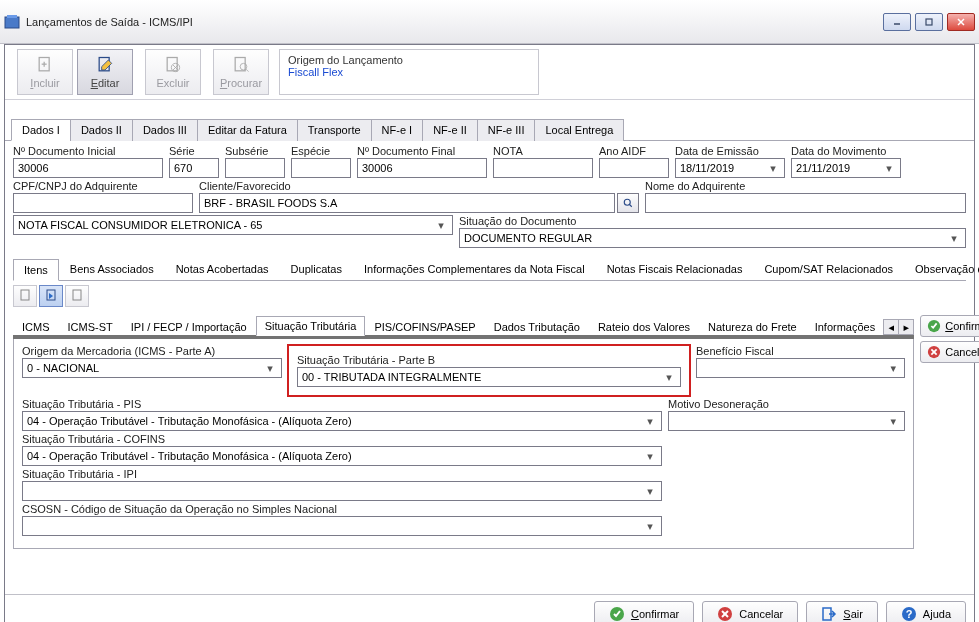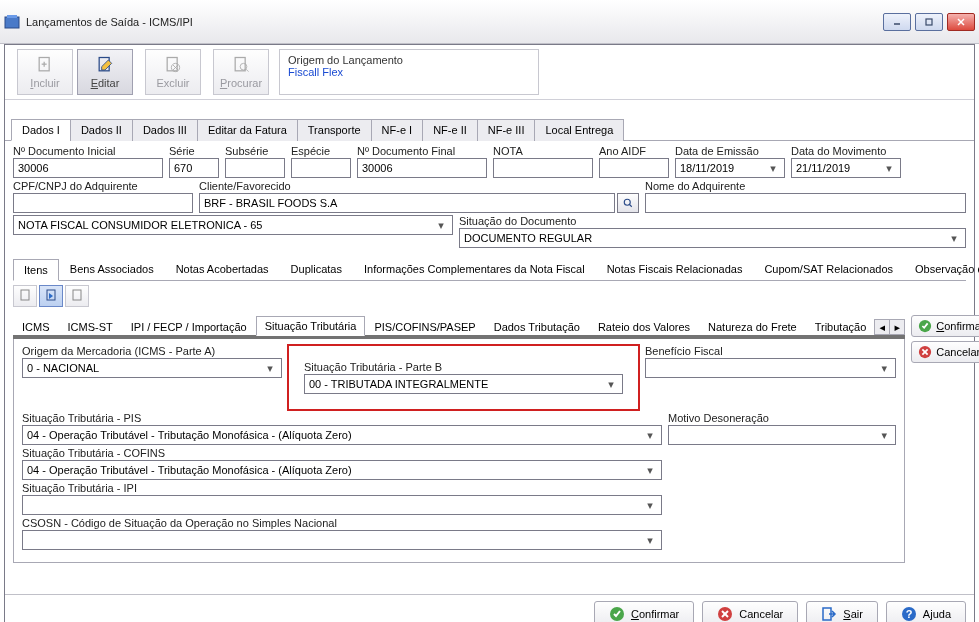--- a/index.html
+++ b/index.html
@@ -280,36 +280,36 @@
       <div style="flex:1">
         <div class="innertabs">
           <div class="innertab">ICMS</div>
           <div class="innertab">ICMS-ST</div>
           <div class="innertab">IPI / FECP / Importação</div>
           <div class="innertab active">Situação Tributária</div>
           <div class="innertab">PIS/COFINS/PASEP</div>
           <div class="innertab">Dados Tributação</div>
           <div class="innertab">Rateio dos Valores</div>
           <div class="innertab">Natureza do Frete</div>
-          <div class="innertab">Tributação</div>
+          <div class="innertab">Informações</div>
           <div class="scroll-btns">
             <div class="scroll-btn">◂</div>
             <div class="scroll-btn">▸</div>
           </div>
         </div>
         <div class="inner-left">
           <div class="row">
             <div class="field" style="width:260px">
                 <label>Origem da Mercadoria (ICMS - Parte A)</label>
                 <div class="select">
                   <span>0 - NACIONAL</span>
                   <span class="caret">▾</span>
                 </div>
               </div>
-            <div class="field highlight-red" style="width:351px;padding:16px">
+            <div class="field highlight-red" style="width:402px;padding:9px">
                 <label>Situação Tributária - Parte B</label>
                 <div class="select">
                   <span>00 - TRIBUTADA INTEGRALMENTE</span>
                   <span class="caret">▾</span>
                 </div>
               </div>
             <div class="field" style="flex:1">
                 <label>Benefício Fiscal</label>
                 <div class="select">
                   <span></span>

